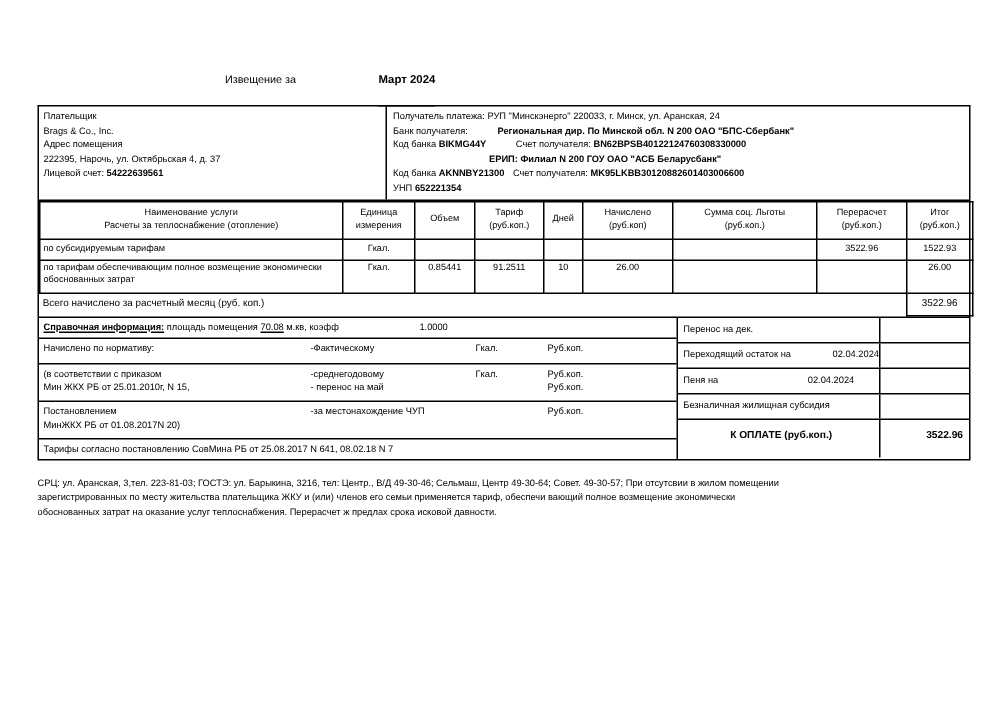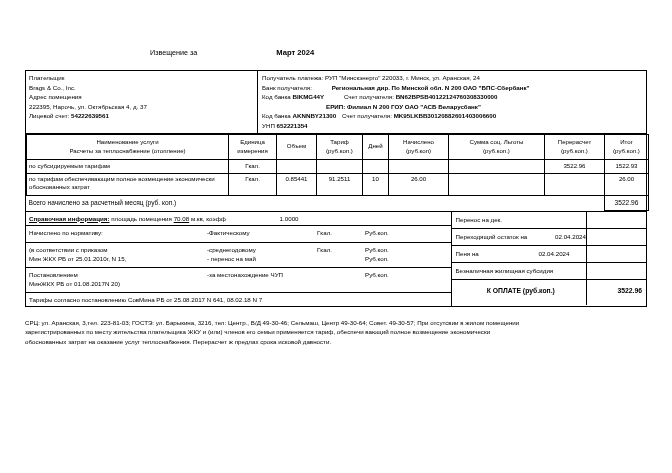--- a/index.html
+++ b/index.html
@@ -23,21 +23,20 @@
 
   
   .title-row {
     position: absolute;
     left: 25px;
     top: 48px;
     width: 622px;
     height: 16px;
     display: flex;
     align-items: flex-start;
-    gap: 24px;
   }
   .title-notice {
     margin-left: 125px;
     font-size: 7.2px;
   }
   .title-period {
     margin-left: 55px;
     font-weight: bold;
     font-size: 7.6px;
     border-bottom: 1px solid #000;

